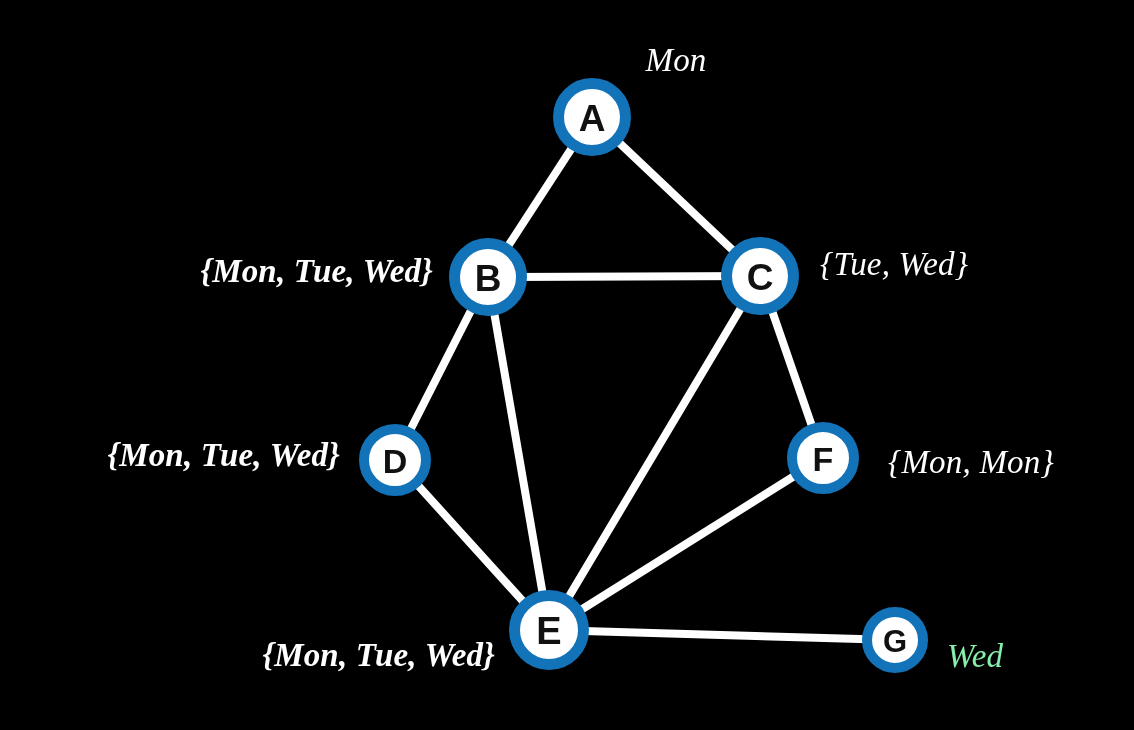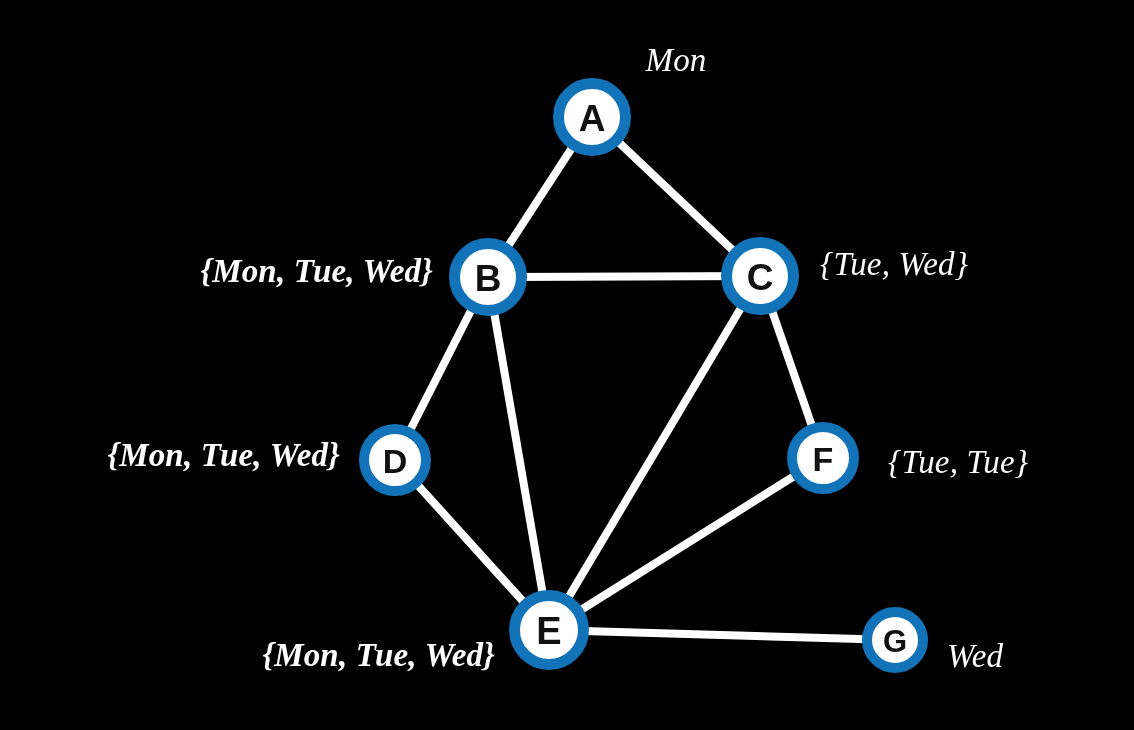--- a/index.html
+++ b/index.html
@@ -104,16 +104,16 @@
           <text x="895" y="641" class="node-letter" fill="#111111" font-size="31">G</text>
         </g>
       </g>
   </svg>
   <div id="labels-layer">
       <div class="domain-label lbl-center" style="left: 676px; top: 60px; color: rgb(255, 255, 255);">Mon</div>
       <div class="domain-label lbl-left" style="left: 433px; top: 271px; color: rgb(255, 255, 255);">{Mon, Tue, Wed}</div>
       <div class="domain-label lbl-right" style="left: 820px; top: 264px; color: rgb(255, 255, 255);">{Tue, Wed}</div>
       <div class="domain-label lbl-left" style="left: 340px; top: 455px; color: rgb(255, 255, 255);">{Mon, Tue, Wed}</div>
       <div class="domain-label lbl-left" style="left: 495px; top: 655px; color: rgb(255, 255, 255);">{Mon, Tue, Wed}</div>
-      <div class="domain-label lbl-right" style="left: 888px; top: 462px; color: rgb(255, 255, 255);">{Tue, Tue}</div>
-      <div class="domain-label lbl-right" style="left: 947px; top: 656px; color: #ffffff;">Wed</div>
+      <div class="domain-label lbl-right" style="left: 888px; top: 462px; color: rgb(255, 255, 255);">{Mon, Mon}</div>
+      <div class="domain-label lbl-right" style="left: 947px; top: 656px; color: #86efac;">Wed</div>
     </div>
 </div>
 
 </body></html>

